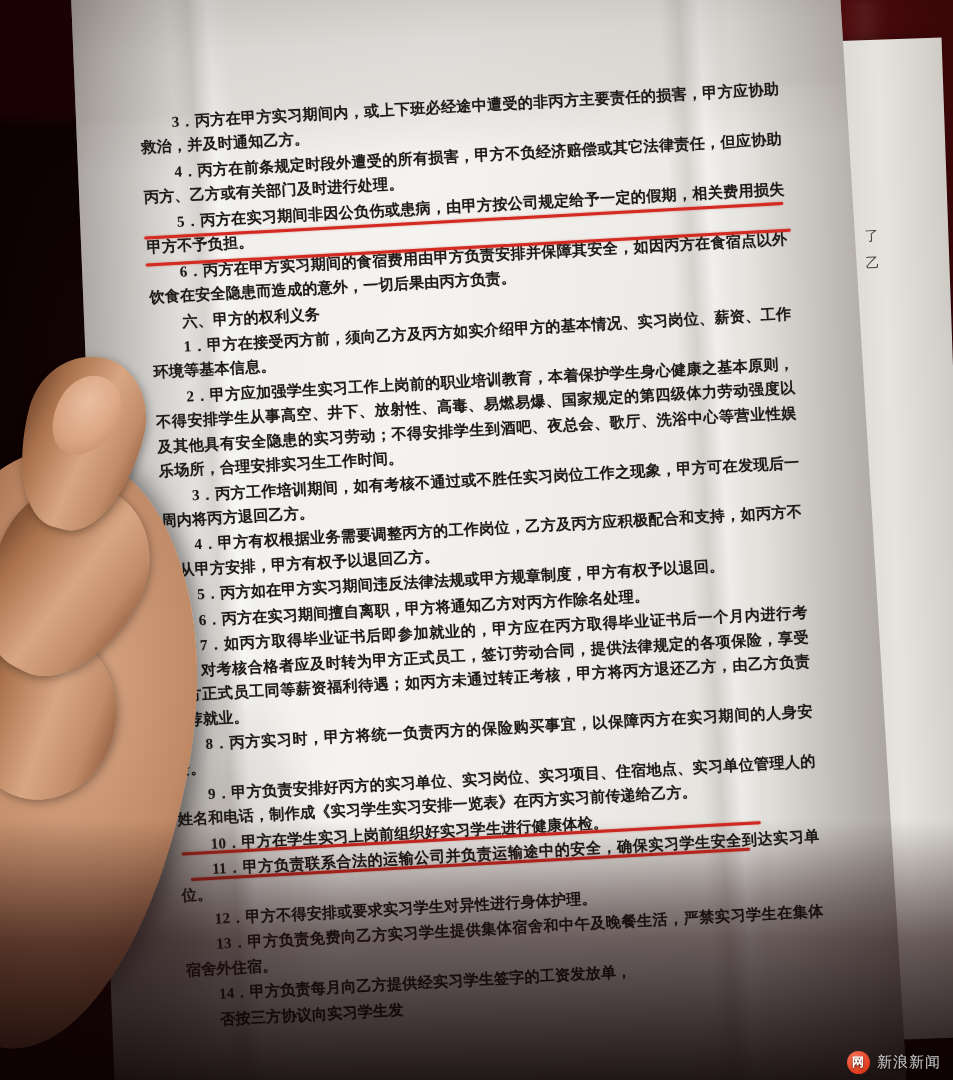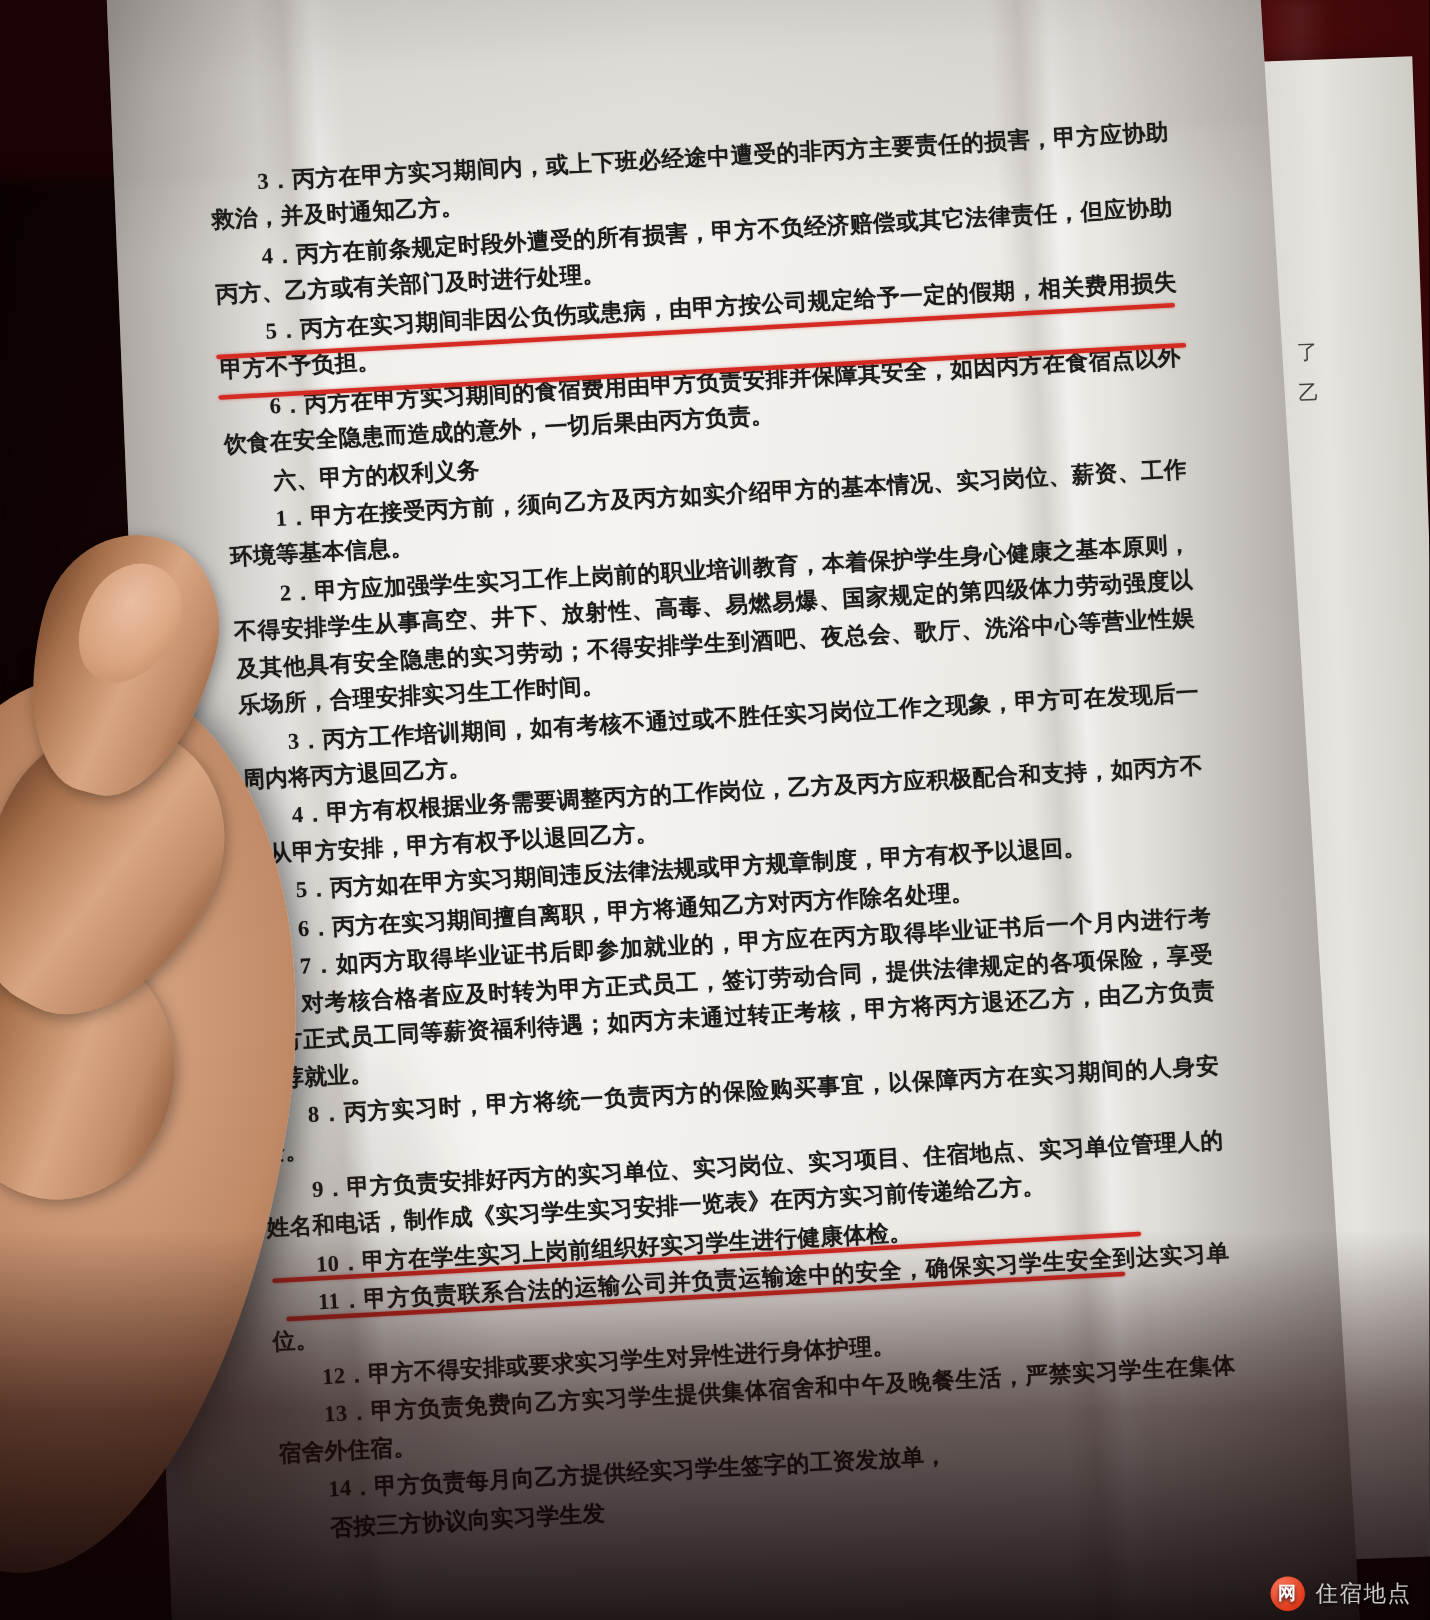--- a/index.html
+++ b/index.html
@@ -301,16 +301,16 @@
     <div class="finger f-thumb"></div>
     <div class="finger f-index">
       <div class="nail" style="left:26px; top:18px;"></div>
     </div>
   </div>
 
   <div class="bg-dark-bottom"></div>
 
   <div class="watermark">
     <span class="wm-logo">网</span>
-    <span>住宿地点</span>
+    <span>新浪新闻</span>
   </div>
 
 </div>
 
 </body></html>

